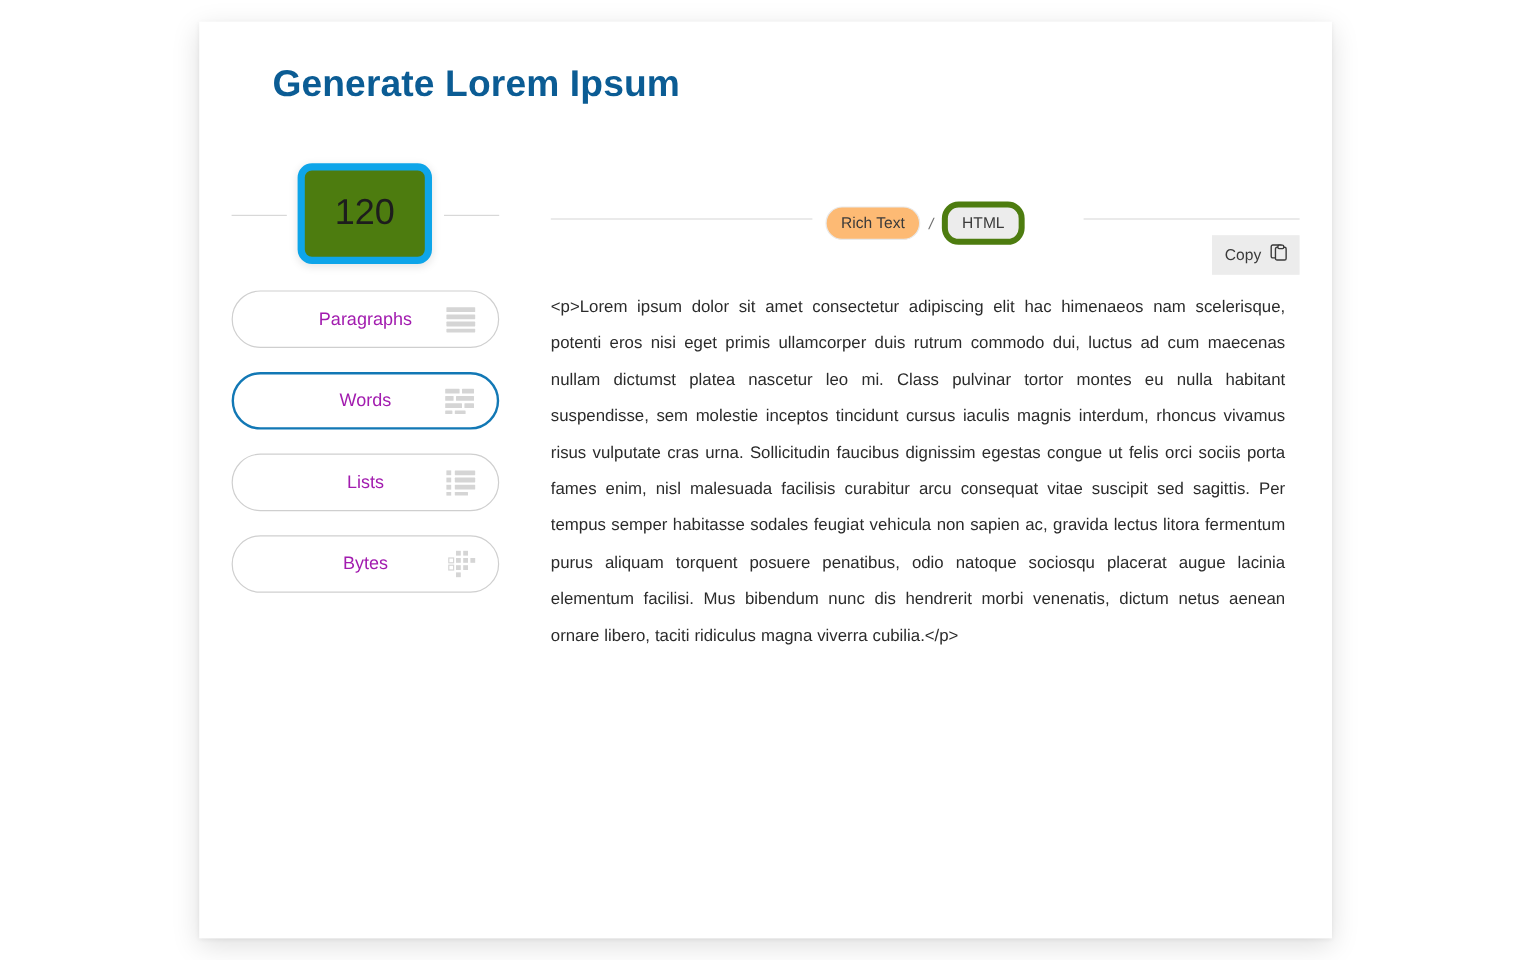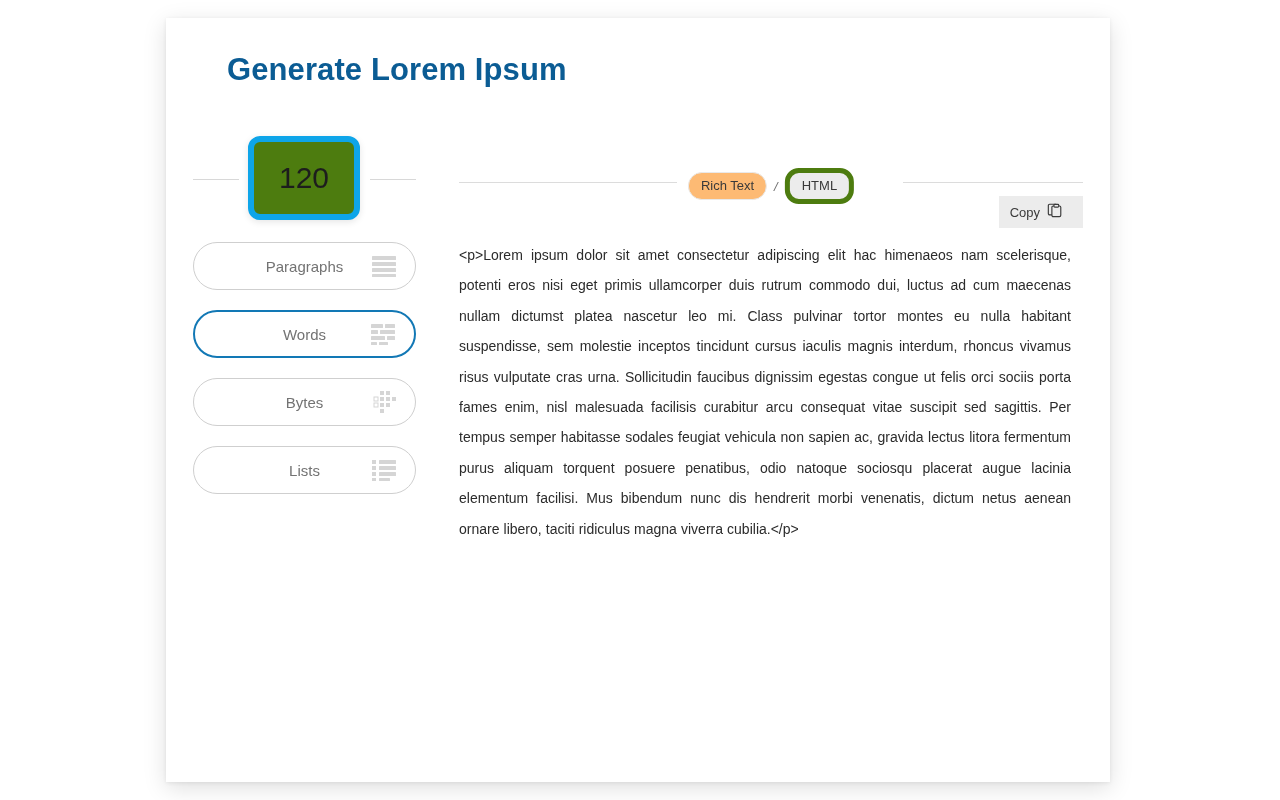--- a/index.html
+++ b/index.html
@@ -99,21 +99,21 @@
   .unit-btn.selected {
     border: 2px solid #1278b5;
   }
   .unit-label {
     position: absolute;
     left: 0; right: 0;
     top: 50%;
     transform: translateY(-50%);
     text-align: center;
     font-size: 15px;
-    color: #737373;
+    color: #a21caf;
     line-height: 1;
   }
   .unit-icon {
     position: absolute;
     right: 18px;
     top: 50%;
     transform: translateY(-50%);
     width: 26px;
     height: 24px;
   }
@@ -176,21 +176,21 @@
   }
 
   #copy-button {
     position: absolute;
     right: 0px;
     top: 60px;
     display: flex;
     align-items: center;
     gap: 7px;
     background: #ececec;
-    padding: 6px 20px 6px 11px;
+    padding: 6px 9px 6px 11px;
     cursor: pointer;
   }
   #copy-label {
     font-size: 13px;
     color: #3a3a3a;
     line-height: 1;
   }
 
   
   #output-text {
@@ -240,20 +240,36 @@
       <span class="unit-icon">
         <svg viewBox="0 0 26 24" width="26" height="24">
           <rect x="1" y="2" width="12" height="4" rx="0.5"></rect>
           <rect x="15" y="2" width="10" height="4" rx="0.5"></rect>
           <rect x="1" y="8" width="7" height="4" rx="0.5"></rect>
           <rect x="10" y="8" width="15" height="4" rx="0.5"></rect>
           <rect x="1" y="14" width="14" height="4" rx="0.5"></rect>
           <rect x="17" y="14" width="8" height="4" rx="0.5"></rect>
           <rect x="1" y="20" width="6" height="3" rx="0.5"></rect>
           <rect x="9" y="20" width="9" height="3" rx="0.5"></rect>
+        </svg>
+      </span>
+    </div>
+
+    <div class="unit-btn">
+      <span class="unit-label">Lists</span>
+      <span class="unit-icon">
+        <svg viewBox="0 0 26 24" width="26" height="24">
+          <rect x="1" y="2" width="4" height="4"></rect>
+          <rect x="8" y="2" width="17" height="4" rx="0.5"></rect>
+          <rect x="1" y="8" width="4" height="4"></rect>
+          <rect x="8" y="8" width="17" height="4" rx="0.5"></rect>
+          <rect x="1" y="14" width="4" height="4"></rect>
+          <rect x="8" y="14" width="17" height="4" rx="0.5"></rect>
+          <rect x="1" y="20" width="4" height="3"></rect>
+          <rect x="8" y="20" width="11" height="3" rx="0.5"></rect>
         </svg>
       </span>
     </div>
 
     <div class="unit-btn">
       <span class="unit-label">Bytes</span>
       <span class="unit-icon">
         <svg viewBox="0 0 26 24" width="26" height="24">
           <rect x="9" y="1" width="4" height="4"></rect>
           <rect x="15" y="1" width="4" height="4"></rect>
@@ -262,36 +278,20 @@
           <rect x="15" y="7" width="4" height="4"></rect>
           <rect x="21" y="7" width="4" height="4"></rect>
           <rect class="hollow" x="3" y="13" width="4" height="4"></rect>
           <rect x="9" y="13" width="4" height="4"></rect>
           <rect x="15" y="13" width="4" height="4"></rect>
           <rect x="9" y="19" width="4" height="4"></rect>
         </svg>
       </span>
     </div>
 
-    <div class="unit-btn">
-      <span class="unit-label">Lists</span>
-      <span class="unit-icon">
-        <svg viewBox="0 0 26 24" width="26" height="24">
-          <rect x="1" y="2" width="4" height="4"></rect>
-          <rect x="8" y="2" width="17" height="4" rx="0.5"></rect>
-          <rect x="1" y="8" width="4" height="4"></rect>
-          <rect x="8" y="8" width="17" height="4" rx="0.5"></rect>
-          <rect x="1" y="14" width="4" height="4"></rect>
-          <rect x="8" y="14" width="17" height="4" rx="0.5"></rect>
-          <rect x="1" y="20" width="4" height="3"></rect>
-          <rect x="8" y="20" width="11" height="3" rx="0.5"></rect>
-        </svg>
-      </span>
-    </div>
-
   </div>
 
   <div id="right-col">
 
     <div id="format-row">
       <div id="fmt-line-left" class="fmt-line"></div>
       <div id="fmt-line-right" class="fmt-line"></div>
 
       <div id="format-toggle">
         <span class="fmt-pill filled">Rich Text</span>

